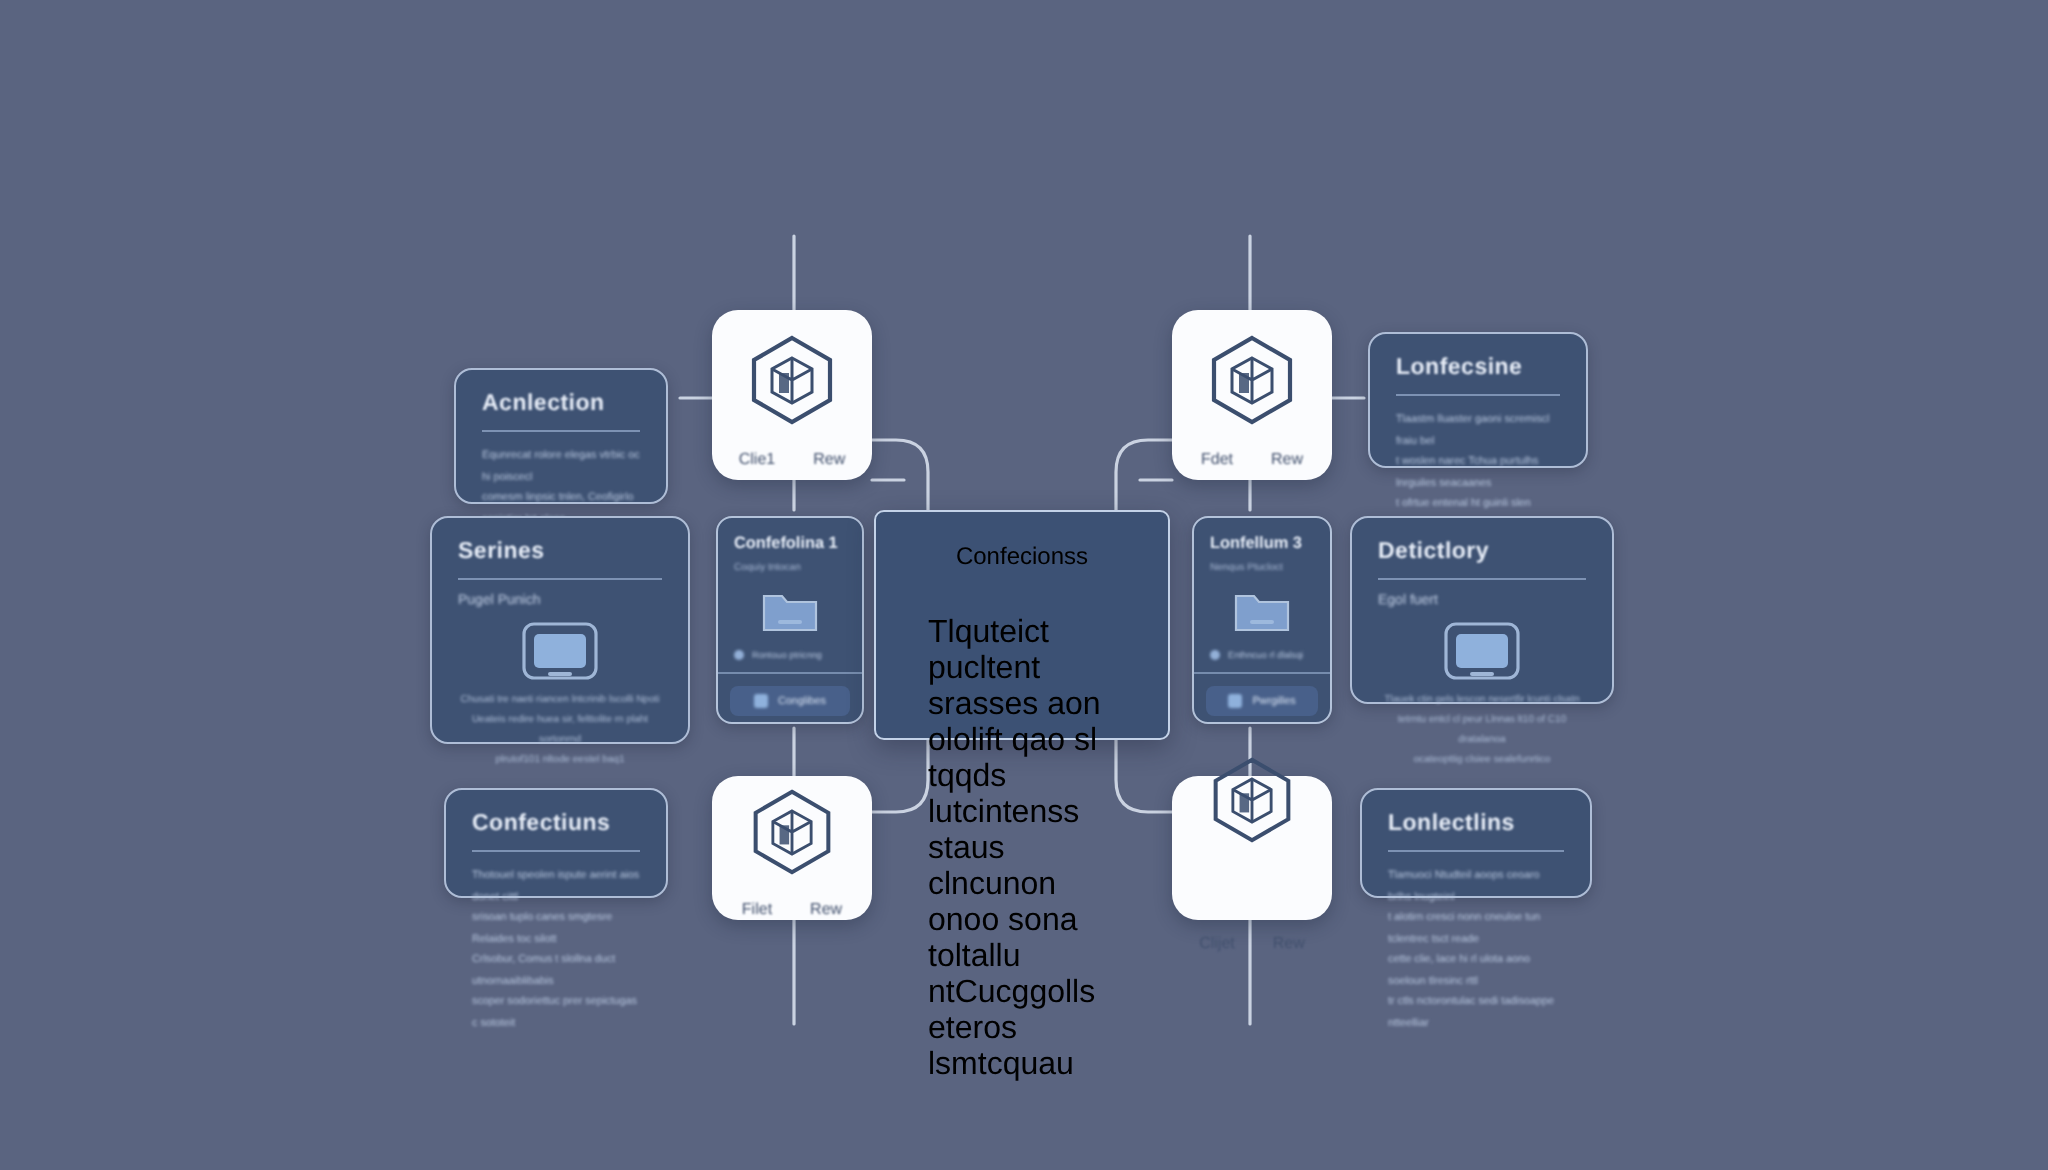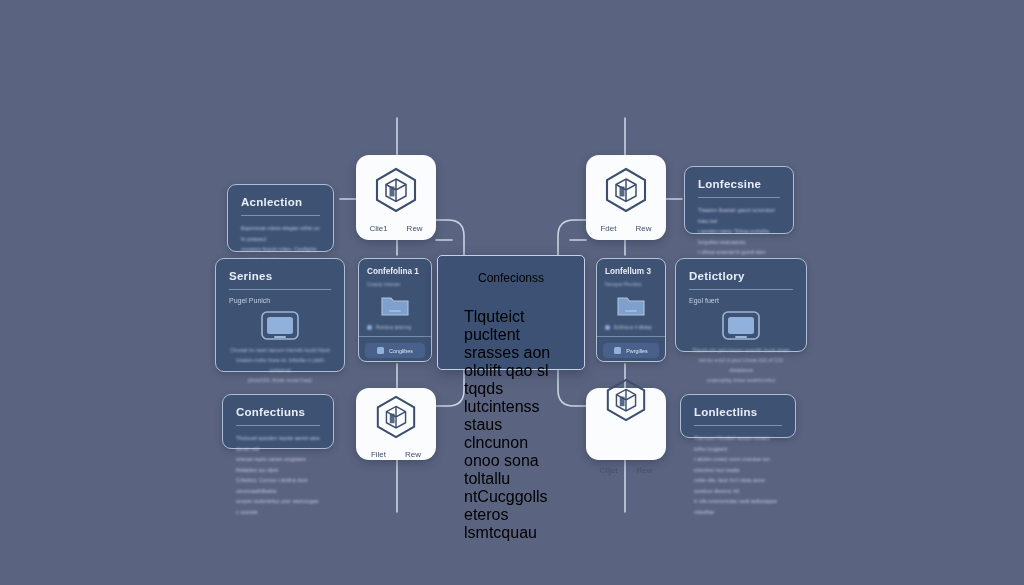--- a/index.html
+++ b/index.html
@@ -299,21 +299,21 @@
       <rect x="8" y="7" width="26" height="17" rx="2.5" fill="#8fb1dc"></rect>
       <rect x="15" y="26" width="12" height="2" rx="1" fill="#9fb6d6"></rect>
     </svg>
     <div class="c-cap">
       <div>Tlauek ctin gels lescon nesertfir lcunti clsatn</div>
       <div>tetrntu entcl cl  peur Llnnas lt10 of C10 dratalanoa</div>
       <div>ocateopttig clsiee sealefunrtico</div>
     </div>
   </div>
 
-  <div class="card infocard" style="left:680px; top:394px; width:116px; height:44px;">
+  <div class="card infocard" style="left:680px; top:394px; width:116px; height:55px;">
     <div class="c-title">Lonlectlins</div>
     <div class="rule"></div>
     <div class="c-body">
       <div>Tlamuoci Ntudteil aoops ceoaro brlhs lnugteinl</div>
       <div>t alotirn cresci nonn cneuloe tun tclentrec  tsct reade</div>
       <div>cette clie, lace hi rl ulota aono  soeloun tlresinc rttl</div>
       <div>tr ctls nctorontulac  sedi tadisoappe ntteelliar</div>
     </div>
   </div>
 

